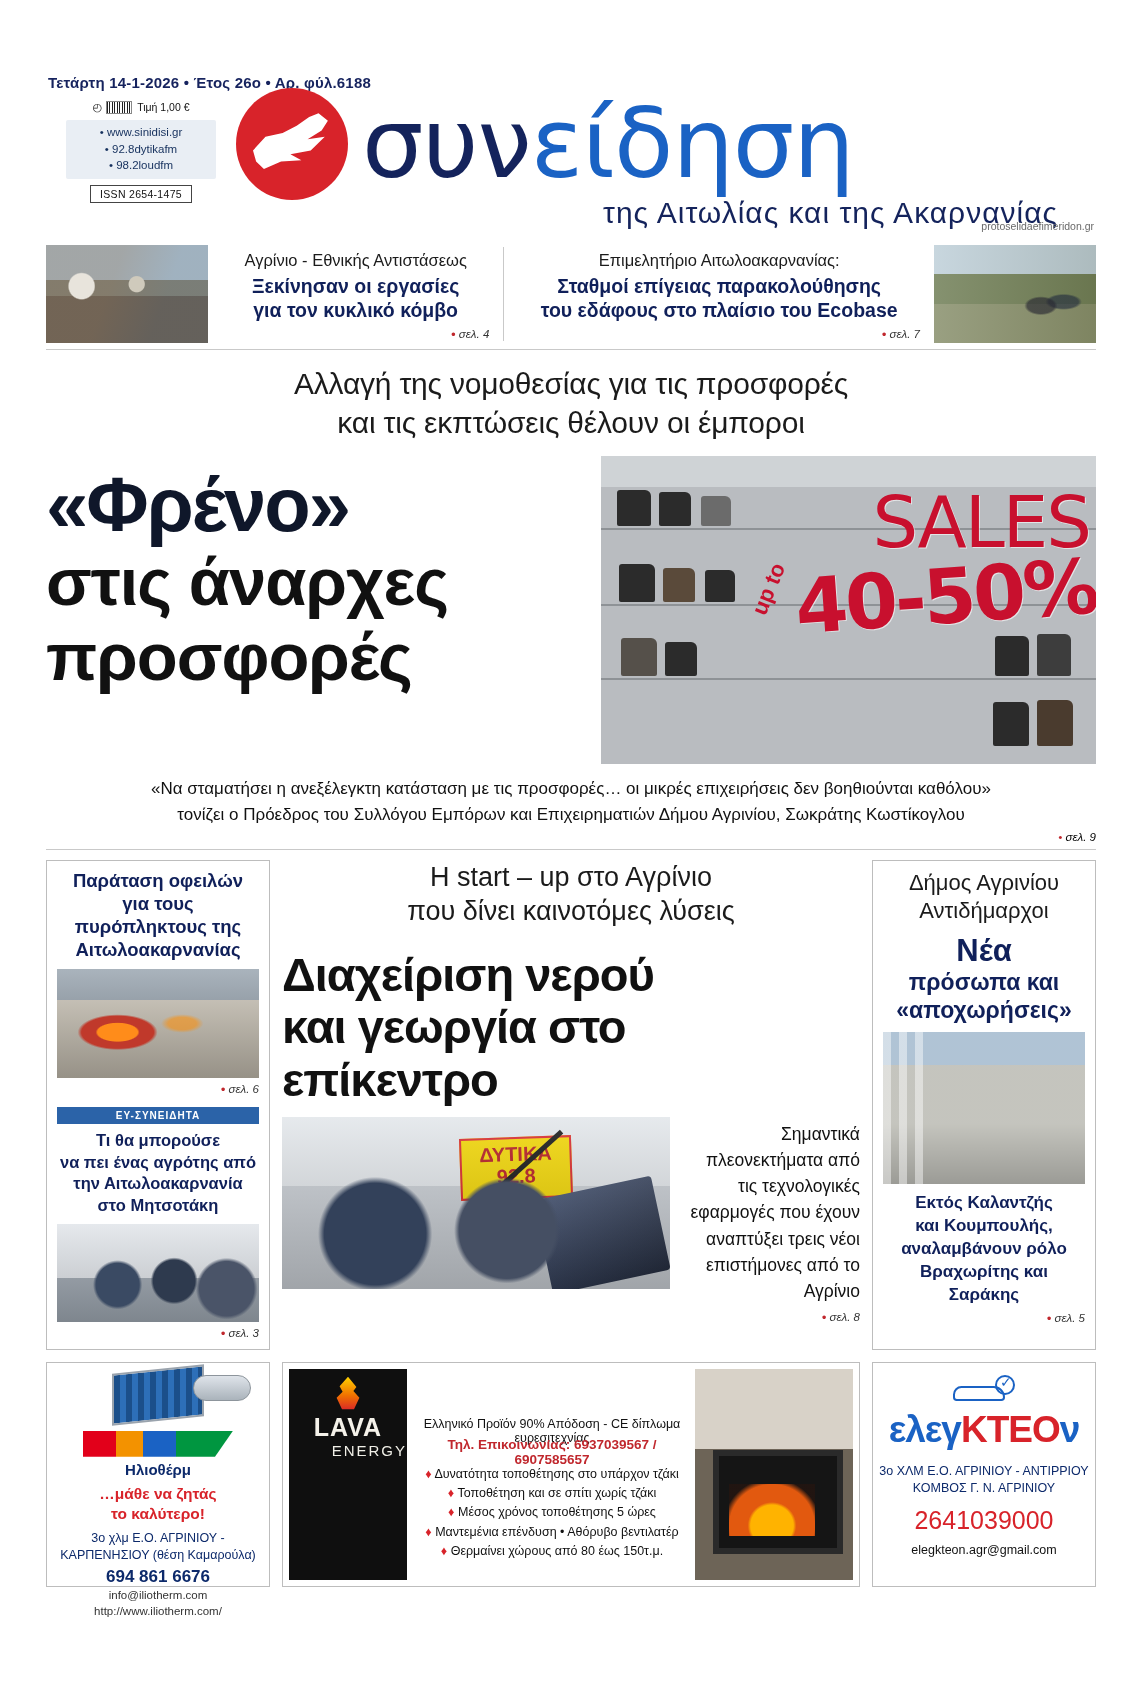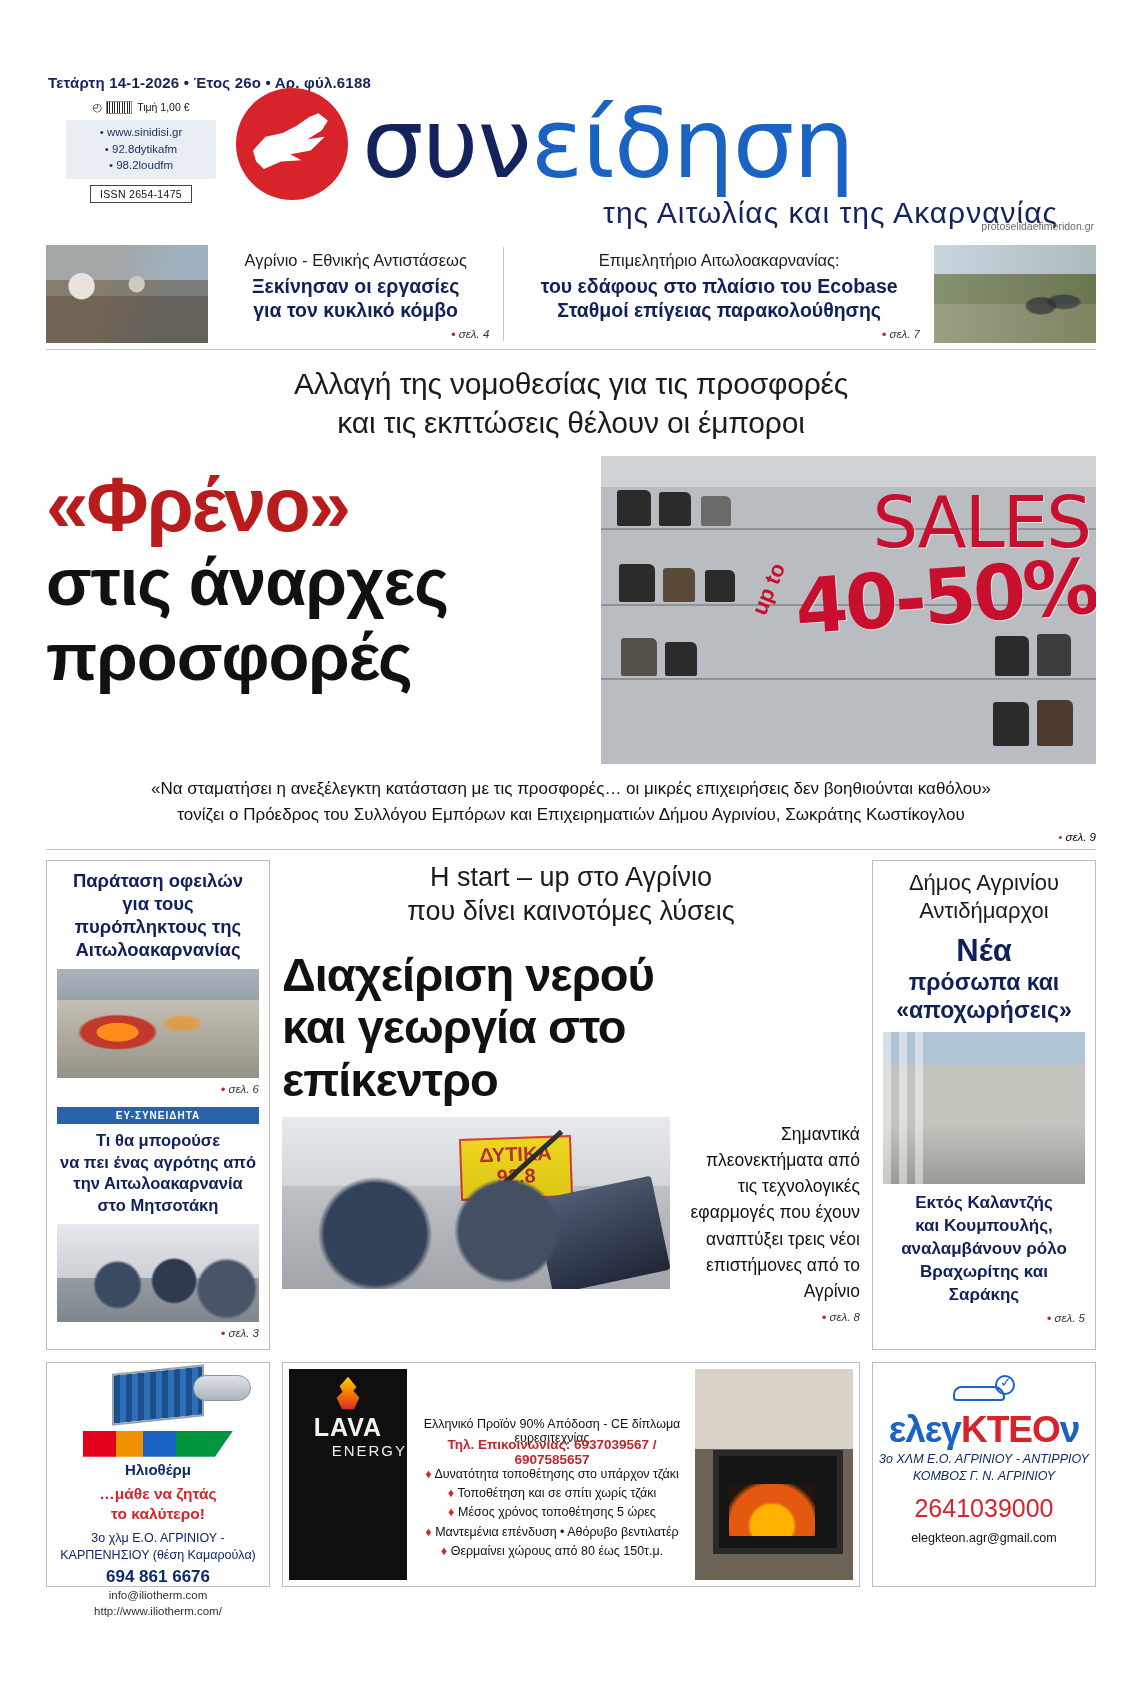--- a/index.html
+++ b/index.html
@@ -205,21 +205,21 @@
     margin-top: 14px;
     gap: 18px;
   }
   .lead-head {
     flex: 1 1 auto;
     padding-top: 10px;
   }
   .lead-head .l1 {
     font-size: 76px;
     font-weight: bold;
-    color: #b91c1c;
+    color: #0f172a;
     letter-spacing: -2px;
     line-height: 1.02;
   }
   .lead-head .l2, .lead-head .l3 {
     font-size: 67px;
     font-weight: bold;
     color: #111;
     letter-spacing: -1px;
     line-height: 1.12;
   }
@@ -547,21 +547,21 @@
     border: 2px solid #1a62c4; border-radius: 50%;
   }
   .car-icon .check::after{
     content:"✓"; position:absolute; left: 3px; top: -3px; font-size: 14px; color:#1a62c4;
   }
   .kteo {
     font-size: 37px; font-weight: bold; margin-top: 4px; letter-spacing: -1px;
   }
   .kteo .g { color: #1a62c4; }
   .kteo .r { color: #d8232a; }
-  .ad-right-addr { margin-top: 0; font-size: 12.5px; color: #0d2a6b; line-height: 1.4; font-style: italic; }
+  .ad-right-addr { margin-top: 12px; font-size: 12.5px; color: #0d2a6b; line-height: 1.4; }
   .ad-right-phone { margin-top: 8px; font-size: 25px; font-weight: normal; color: #d8232a; }
   .ad-right-mail { margin-top: 8px; font-size: 12.5px; color: #111; }
 </style>
 </head>
 <body>
 
 <div class="page">
 
   <div class="masthead">
     <div class="dateline">Τετάρτη 14-1-2026 • Έτος 26ο • Αρ. φύλ.6188</div>
@@ -605,22 +605,22 @@
       </div>
       <div class="page-ref">
         <span class="dot">•</span>
         <span>σελ. 4</span>
       </div>
     </div>
     <div class="teaser-divider"></div>
     <div class="teaser-txt">
       <div class="teaser-kicker">Επιμελητήριο Αιτωλοακαρνανίας:</div>
       <div class="teaser-head">
+        <div>Σταθμοί επίγειας παρακολούθησης</div>
         <div>του εδάφους στο πλαίσιο του Ecobase</div>
-        <div>Σταθμοί επίγειας παρακολούθησης</div>
       </div>
       <div class="page-ref">
         <span class="dot">•</span>
         <span>σελ. 7</span>
       </div>
     </div>
     <div class="teaser-photo ph-field"></div>
   </div>
 
   <div class="lead">

